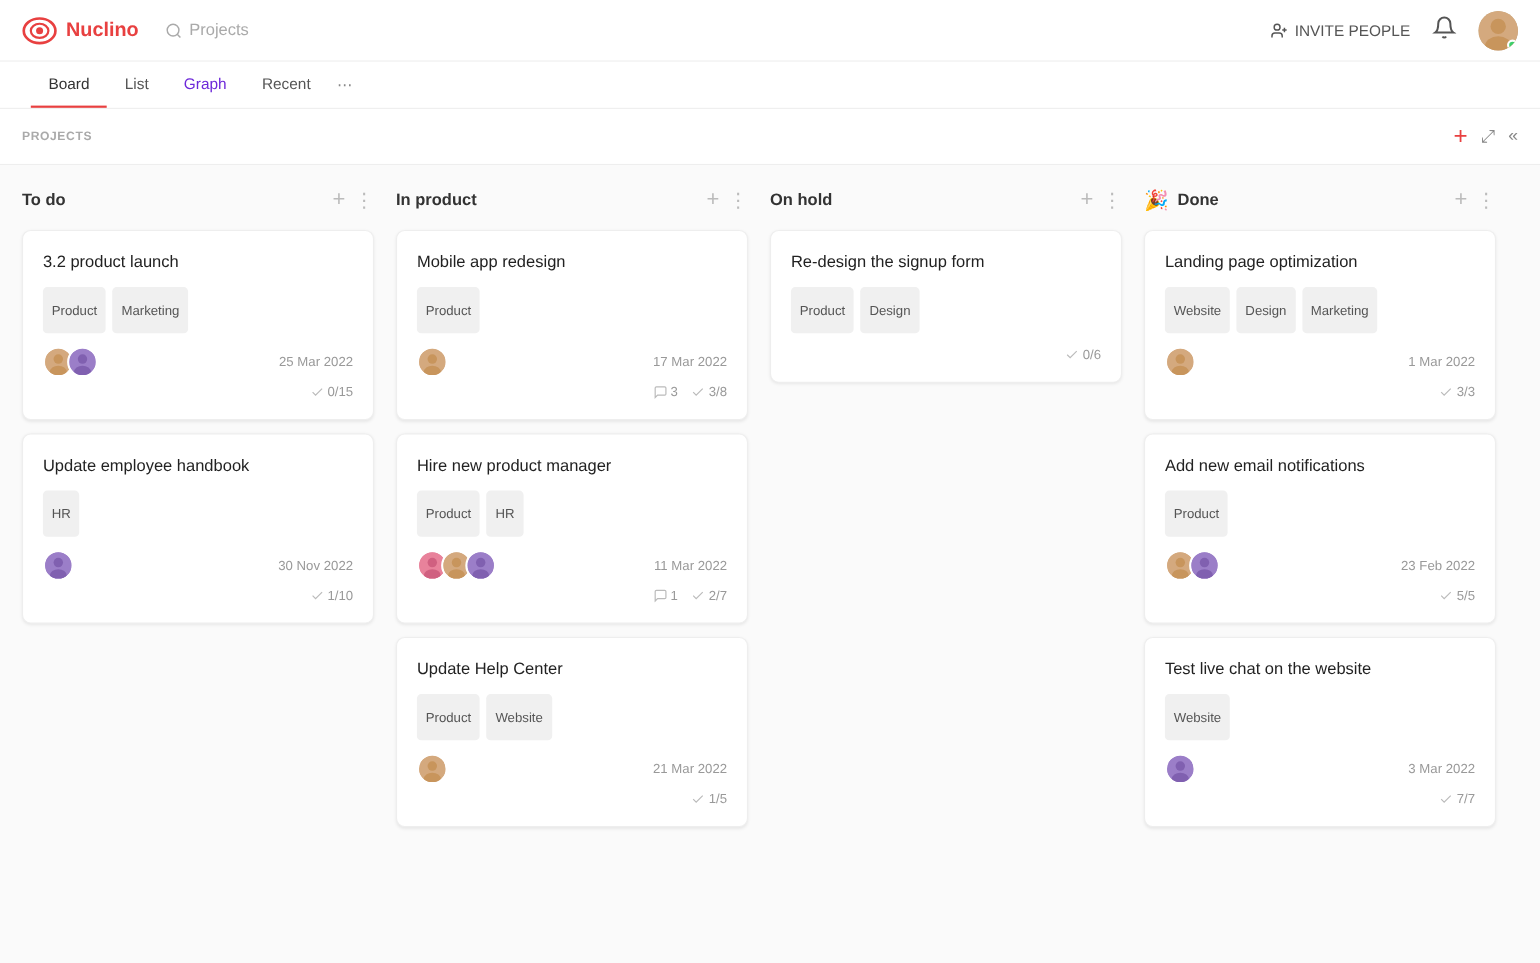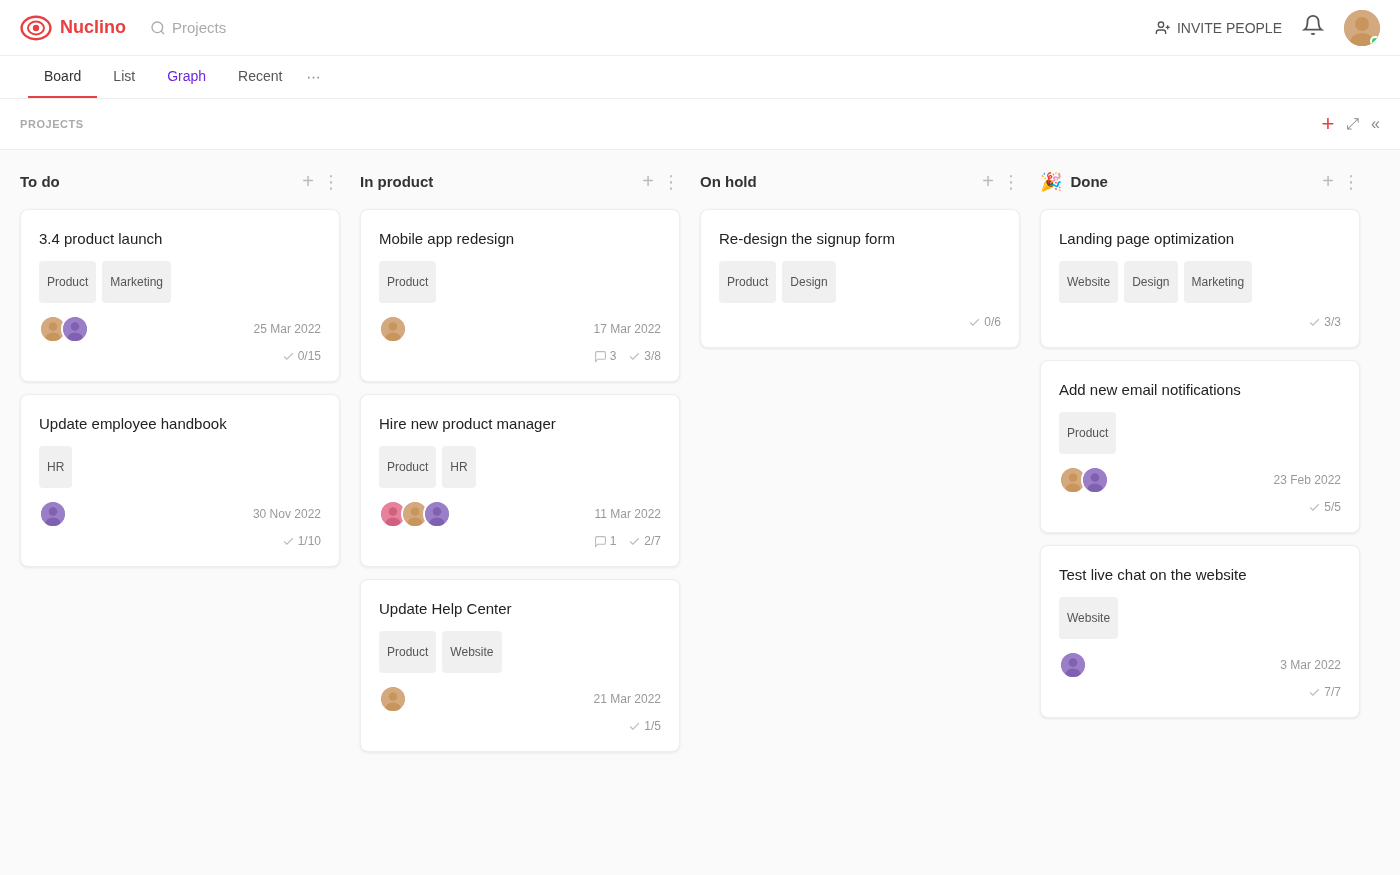--- a/index.html
+++ b/index.html
@@ -272,21 +272,21 @@
 </div>
 
 <div class="board" id="board-container">
 <div class="column">
       <div class="column-header">
         <span class="column-title">To do</span>
         <span style="color: rgb(187, 187, 187); cursor: pointer; font-size: 20px;">+</span>
         <span style="color: rgb(187, 187, 187); cursor: pointer; font-size: 18px;">⋮</span>
       </div>
       <div class="card">
-        <div class="card-title">3.4 product launch</div>
+        <div class="card-title">3.2 product launch</div>
         <div class="tags">
           <span class="tag">Product</span>
           <span class="tag">Marketing</span>
         </div>
         <div style="display: flex; align-items: center; flex-wrap: wrap; gap: 6px;">
           <div class="card-avatars">
             <div class="card-avatar" style="background: rgb(212, 169, 126);">
               <svg width="28" height="28" viewBox="0 0 28 28">
                 <circle cx="14" cy="14" r="14" fill="#d4a97e"></circle>
                 <circle cx="14" cy="11" r="5" fill="#c8955c"></circle>
@@ -457,40 +457,52 @@
         <span style="color: rgb(187, 187, 187); cursor: pointer; font-size: 20px;">+</span>
         <span style="color: rgb(187, 187, 187); cursor: pointer; font-size: 18px;">⋮</span>
       </div>
       <div class="card">
         <div class="card-title">Landing page optimization</div>
         <div class="tags">
           <span class="tag">Website</span>
           <span class="tag">Design</span>
           <span class="tag">Marketing</span>
         </div>
-        <div style="display: flex; align-items: center; justify-content: flex-end; margin-top: 6px; gap: 12px;">
-          <span class="check-count"><svg width="13" height="13" viewBox="0 0 24 24" fill="none" stroke="#bbb" stroke-width="2">
-              <polyline points="20 6 9 17 4 12"></polyline>
-            </svg> 3/3</span>
-        </div>
-      </div>
-      <div class="card">
-        <div class="card-title">Add new email notifications</div>
-        <div class="tags">
-          <span class="tag">Product</span>
-        </div>
         <div style="display: flex; align-items: center; flex-wrap: wrap; gap: 6px;">
           <div class="card-avatars">
             <div class="card-avatar" style="background: rgb(212, 169, 126);">
               <svg width="28" height="28" viewBox="0 0 28 28">
                 <circle cx="14" cy="14" r="14" fill="#d4a97e"></circle>
                 <circle cx="14" cy="11" r="5" fill="#c8955c"></circle>
                 <ellipse cx="14" cy="25" rx="9" ry="7" fill="#c8955c"></ellipse>
               </svg>
             </div>
+          </div>
+          <span class="card-date">1 Mar 2022</span>
+        </div>
+        <div style="display: flex; align-items: center; justify-content: flex-end; margin-top: 6px; gap: 12px;">
+          <span class="check-count"><svg width="13" height="13" viewBox="0 0 24 24" fill="none" stroke="#bbb" stroke-width="2">
+              <polyline points="20 6 9 17 4 12"></polyline>
+            </svg> 3/3</span>
+        </div>
+      </div>
+      <div class="card">
+        <div class="card-title">Add new email notifications</div>
+        <div class="tags">
+          <span class="tag">Product</span>
+        </div>
+        <div style="display: flex; align-items: center; flex-wrap: wrap; gap: 6px;">
+          <div class="card-avatars">
+            <div class="card-avatar" style="background: rgb(212, 169, 126);">
+              <svg width="28" height="28" viewBox="0 0 28 28">
+                <circle cx="14" cy="14" r="14" fill="#d4a97e"></circle>
+                <circle cx="14" cy="11" r="5" fill="#c8955c"></circle>
+                <ellipse cx="14" cy="25" rx="9" ry="7" fill="#c8955c"></ellipse>
+              </svg>
+            </div>
             <div class="card-avatar" style="background: rgb(155, 126, 200);">
               <svg width="28" height="28" viewBox="0 0 28 28">
                 <circle cx="14" cy="14" r="14" fill="#9b7ec8"></circle>
                 <circle cx="14" cy="11" r="5" fill="#8060b0"></circle>
                 <ellipse cx="14" cy="25" rx="9" ry="7" fill="#8060b0"></ellipse>
               </svg>
             </div>
           </div>
           <span class="card-date">23 Feb 2022</span>
         </div>

